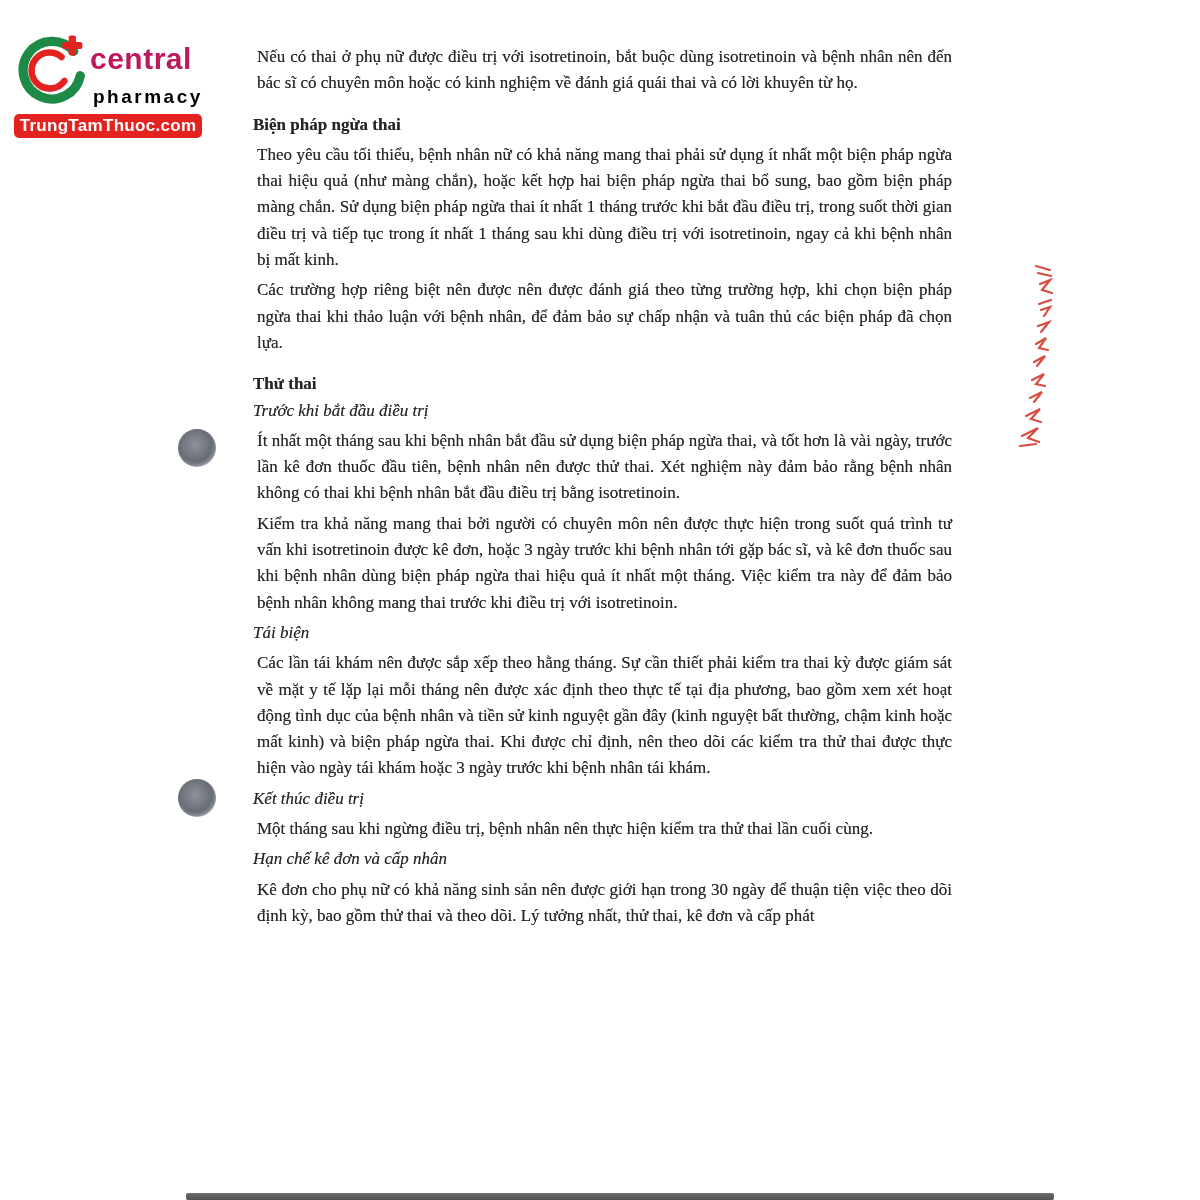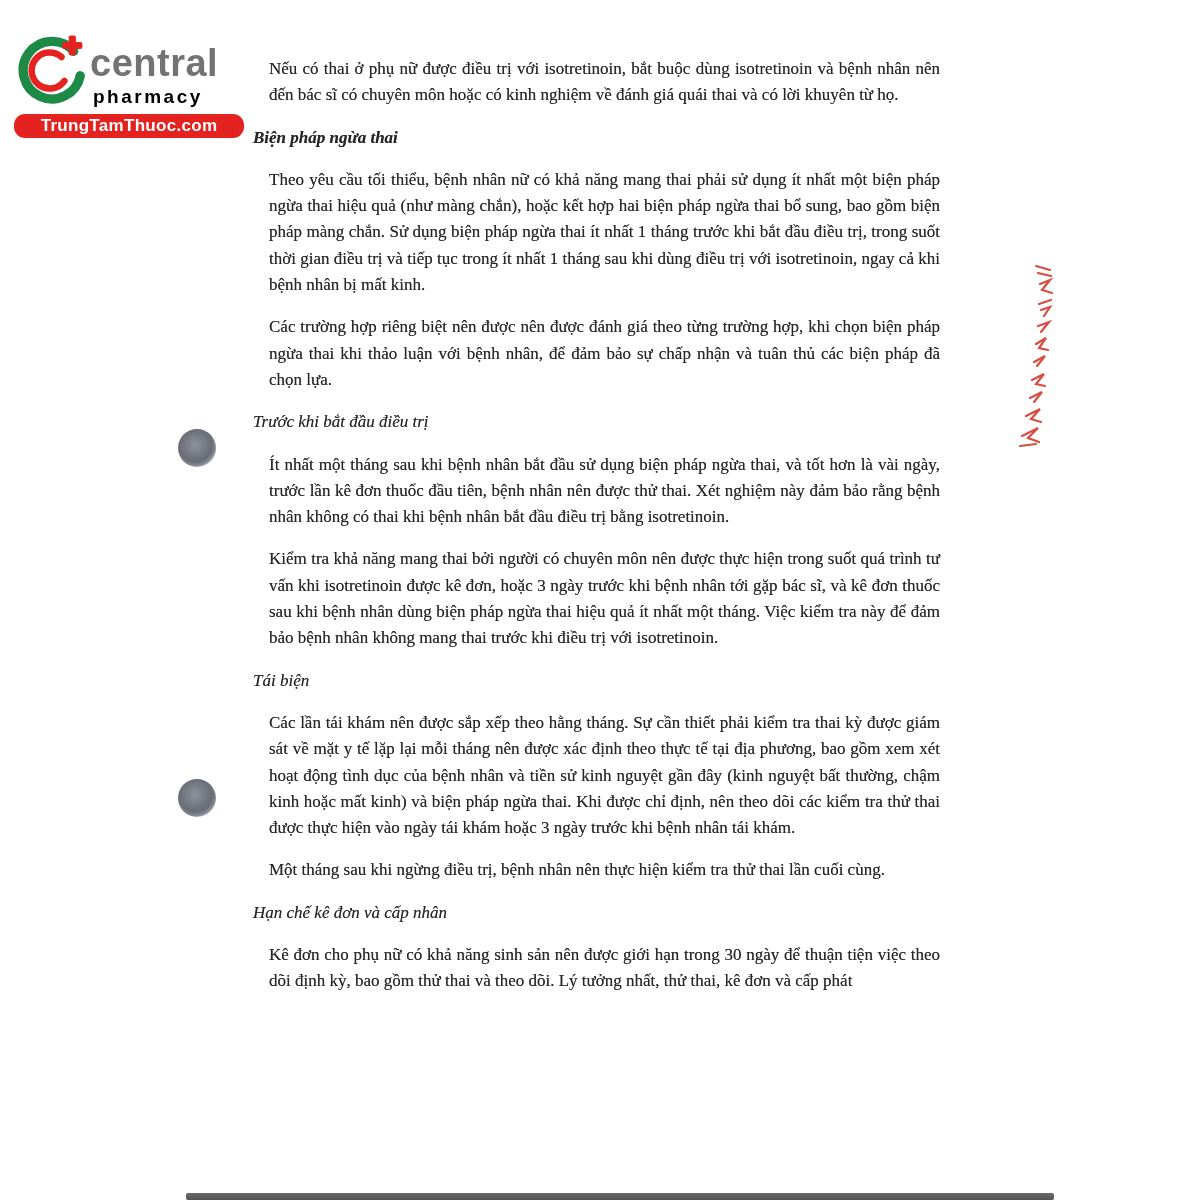--- a/index.html
+++ b/index.html
@@ -3,34 +3,34 @@
 <meta charset="utf-8">
 <style>
   * { margin: 0; padding: 0; box-sizing: border-box; }
   html, body { width: 1200px; height: 1200px; background: #ffffff; overflow: hidden; }
   body { font-family: "Liberation Serif", serif; position: relative; }
 
   
   .logo { position: absolute; left: 10px; top: 30px; width: 210px; height: 115px; }
   .logo-mark { position: absolute; left: 4px; top: 4px; width: 72px; height: 72px; }
   .brand { position: absolute; left: 80px; top: 14px; font-family: "Liberation Sans", sans-serif;
-           font-weight: 700; font-size: 38px; letter-spacing: 0.5px; color: #737373; line-height: 1; }
+           font-weight: 700; font-size: 30px; letter-spacing: 0.5px; color: #be185d; line-height: 1; }
   .brand-sub { position: absolute; left: 83px; top: 57px; font-family: "Liberation Sans", sans-serif;
            font-weight: 700; font-size: 19px; letter-spacing: 2.5px; color: #000000; line-height: 1; }
-  .site-badge { position: absolute; left: 4px; top: 84px; width: 230px; height: 24px;
-           background: #e42320; border-radius: 11px; display: flex; align-items: center; justify-content: center; }
+  .site-badge { position: absolute; left: 4px; top: 84px; width: 188px; height: 24px;
+           background: #e42320; border-radius: 5px; display: flex; align-items: center; justify-content: center; }
   .site-badge span { font-family: "Liberation Sans", sans-serif; font-weight: 700; font-size: 17px;
            color: #ffffff; letter-spacing: 0.3px; }
 
   
   .doc { position: absolute; left: 253px; top: 40px; width: 703px;
          font-size: 17px; line-height: 26.3px; color: #262626;
          text-align: justify; text-shadow: 0 0 0.5px rgba(20,20,20,0.55); }
-  .doc p.para { margin: 16px; }
-  .doc .bold-head { font-weight: 700; font-size: 17px; margin-top: 15px; font-style: italic; }
+  .doc p.para { margin: 4px; }
+  .doc .bold-head { font-weight: 700; font-size: 17px; margin-top: 15px; }
   .doc .italic-head { font-style: italic; }
 
   
   .hole { position: absolute; width: 38px; height: 38px; border-radius: 50%;
           background: radial-gradient(circle at 45% 42%, #8d929b 0%, #676c75 55%, #858a93 68%,
                       rgba(160,164,171,0.35) 78%, rgba(255,255,255,0) 86%); }
   .hole-1 { left: 178px; top: 429px; }
   .hole-2 { left: 178px; top: 779px; }
 
   .handwriting { position: absolute; left: 1006px; top: 260px; width: 52px; height: 192px; }
@@ -58,25 +58,27 @@
   <div class="site-badge">
     <span>TrungTamThuoc.com</span>
   </div>
 </div>
 
 <div class="doc">
   <p class="para">Nếu có thai ở phụ nữ được điều trị với isotretinoin, bắt buộc dùng isotretinoin và bệnh nhân nên đến bác sĩ có chuyên môn hoặc có kinh nghiệm về đánh giá quái thai và có lời khuyên từ họ.</p>
   <p class="bold-head">Biện pháp ngừa thai</p>
   <p class="para">Theo yêu cầu tối thiểu, bệnh nhân nữ có khả năng mang thai phải sử dụng ít nhất một biện pháp ngừa thai hiệu quả (như màng chắn), hoặc kết hợp hai biện pháp ngừa thai bổ sung, bao gồm biện pháp màng chắn. Sử dụng biện pháp ngừa thai ít nhất 1 tháng trước khi bắt đầu điều trị, trong suốt thời gian điều trị và tiếp tục trong ít nhất 1 tháng sau khi dùng điều trị với isotretinoin, ngay cả khi bệnh nhân bị mất kinh.</p>
   <p class="para">Các trường hợp riêng biệt nên được nên được đánh giá theo từng trường hợp, khi chọn biện pháp ngừa thai khi thảo luận với bệnh nhân, để đảm bảo sự chấp nhận và tuân thủ các biện pháp đã chọn lựa.</p>
+  <p class="bold-head">Thử thai</p>
   <p class="italic-head">Trước khi bắt đầu điều trị</p>
   <p class="para">Ít nhất một tháng sau khi bệnh nhân bắt đầu sử dụng biện pháp ngừa thai, và tốt hơn là vài ngày, trước lần kê đơn thuốc đầu tiên, bệnh nhân nên được thử thai. Xét nghiệm này đảm bảo rằng bệnh nhân không có thai khi bệnh nhân bắt đầu điều trị bằng isotretinoin.</p>
   <p class="para">Kiểm tra khả năng mang thai bởi người có chuyên môn nên được thực hiện trong suốt quá trình tư vấn khi isotretinoin được kê đơn, hoặc 3 ngày trước khi bệnh nhân tới gặp bác sĩ, và kê đơn thuốc sau khi bệnh nhân dùng biện pháp ngừa thai hiệu quả ít nhất một tháng. Việc kiểm tra này để đảm bảo bệnh nhân không mang thai trước khi điều trị với isotretinoin.</p>
   <p class="italic-head">Tái biện</p>
   <p class="para">Các lần tái khám nên được sắp xếp theo hằng tháng. Sự cần thiết phải kiểm tra thai kỳ được giám sát về mặt y tế lặp lại mỗi tháng nên được xác định theo thực tế tại địa phương, bao gồm xem xét hoạt động tình dục của bệnh nhân và tiền sử kinh nguyệt gần đây (kinh nguyệt bất thường, chậm kinh hoặc mất kinh) và biện pháp ngừa thai. Khi được chỉ định, nên theo dõi các kiểm tra thử thai được thực hiện vào ngày tái khám hoặc 3 ngày trước khi bệnh nhân tái khám.</p>
+  <p class="italic-head">Kết thúc điều trị</p>
   <p class="para">Một tháng sau khi ngừng điều trị, bệnh nhân nên thực hiện kiểm tra thử thai lần cuối cùng.</p>
   <p class="italic-head">Hạn chế kê đơn và cấp nhân</p>
   <p class="para">Kê đơn cho phụ nữ có khả năng sinh sản nên được giới hạn trong 30 ngày để thuận tiện việc theo dõi định kỳ, bao gồm thử thai và theo dõi. Lý tưởng nhất, thử thai, kê đơn và cấp phát</p>
 </div>
 
 <div class="hole hole-1"></div>
 <div class="hole hole-2"></div>
 
 <svg class="handwriting" viewBox="0 0 52 192" aria-hidden="true">
   <g stroke="#d43a2e" stroke-width="2.2" fill="none" stroke-linecap="round" opacity="0.9">

